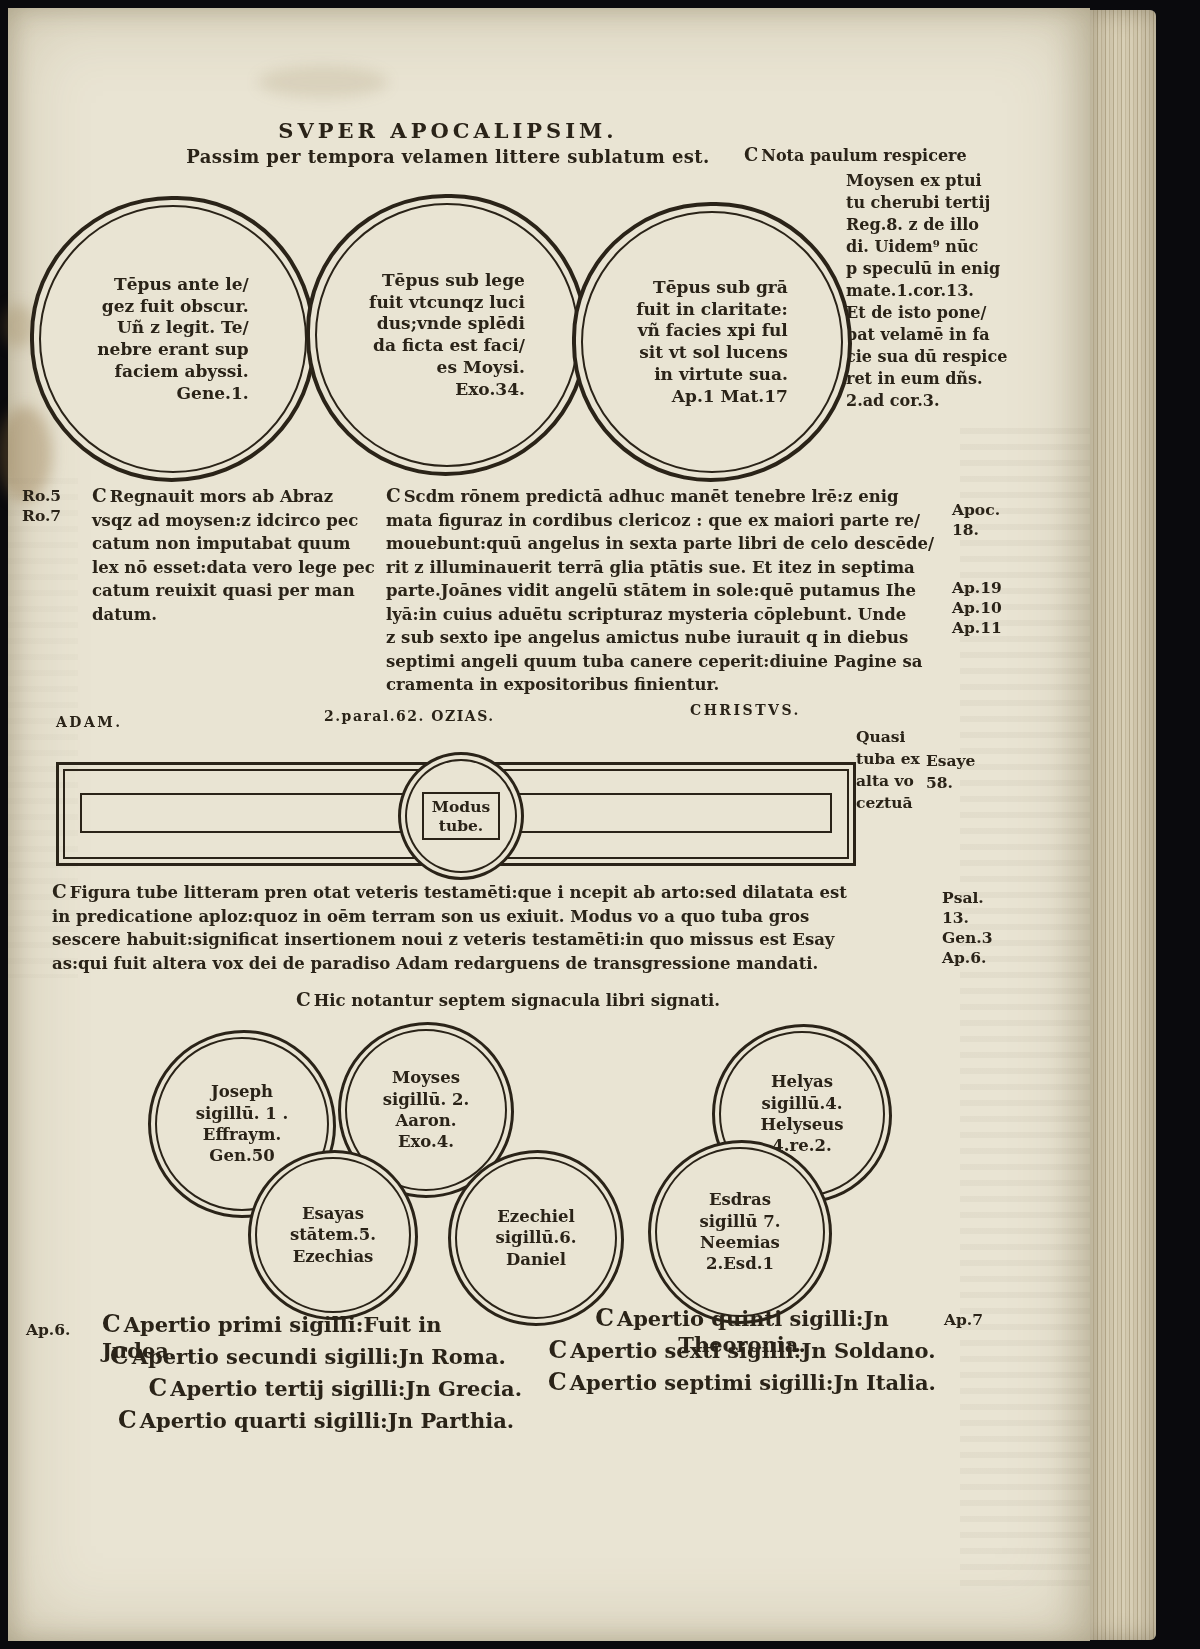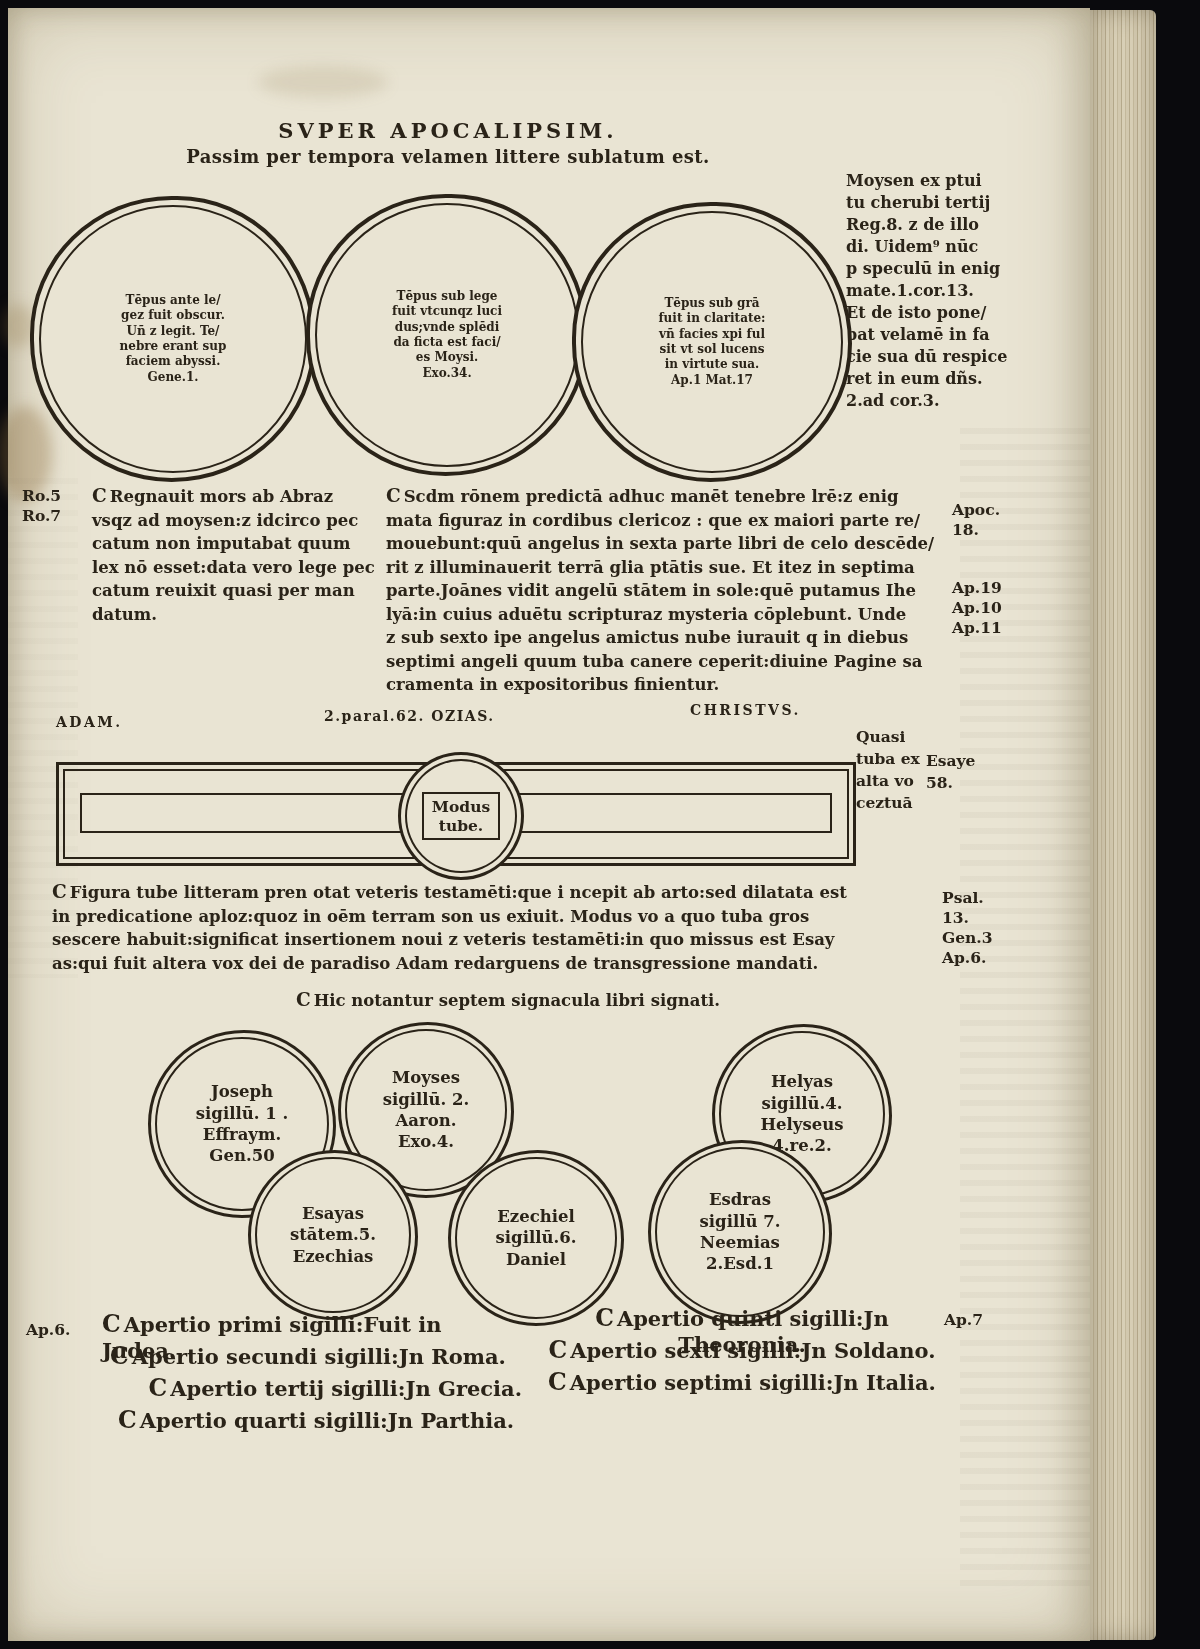--- a/index.html
+++ b/index.html
@@ -25,21 +25,21 @@
   .prel{white-space:pre-line;}
   .pmark{font-weight:bold;font-size:1.12em;padding-right:3px;}
   .title{font-size:21px;font-weight:bold;letter-spacing:4px;}
   .subtitle{font-size:18px;font-weight:bold;margin-top:3px;letter-spacing:.4px;}
   .mnote{font-size:16px;font-weight:bold;line-height:22px;}
   .mnote-sm{font-size:15.5px;font-weight:bold;line-height:20px;}
   .circle{position:absolute;border:4px solid var(--ink);background:var(--parch);
           border-radius:50% 49% 51% 50% / 49% 51% 50% 50%;}
   .circle .inner{position:absolute;inset:5px;border:2.5px solid var(--ink);border-radius:50%;
           display:flex;align-items:center;justify-content:center;text-align:center;}
-  .ctext{font-size:12px;font-weight:bold;line-height:1.28;}
+  .ctext{font-size:17px;font-weight:bold;line-height:1.28;text-align:right;}
   .para{font-size:16.5px;font-weight:bold;line-height:23.5px;}
   .glabel{font-size:14px;font-weight:bold;letter-spacing:2.5px;}
   .seal{position:absolute;border:3px solid var(--ink);background:var(--parch);
         border-radius:51% 49% 50% 50% / 50% 51% 49% 50%;}
   .seal .inner{position:absolute;inset:4px;border:2px solid var(--ink);border-radius:50%;
         display:flex;align-items:center;justify-content:center;text-align:center;}
   .sealtext{font-size:16.5px;font-weight:bold;line-height:1.3;}
   .apline{font-size:21px;font-weight:bold;height:32px;}
   .tube{position:absolute;left:48px;top:754px;width:800px;height:104px;}
   .tube .outer{position:absolute;inset:0;border:3.5px solid var(--ink);}
@@ -64,20 +64,23 @@
   <div class="stain" style="left:-6px;top:296px;width:34px;height:44px;background:rgba(140,110,60,.25);"></div>
   <div class="stain" style="left:250px;top:58px;width:130px;height:32px;background:rgba(130,105,60,.14);"></div>
   <div class="ghost" style="left:952px;top:420px;width:132px;height:1160px;"></div>
   <div class="ghost" style="left:0px;top:470px;width:70px;height:500px;opacity:.3;"></div>
 
   <header class="abs" style="left:140px;top:110px;width:600px;text-align:center;">
     <div class="title">SVPER APOCALIPSIM.</div>
     <div class="subtitle">Passim per tempora velamen littere sublatum est.</div>
   </header>
 
+  <div class="abs mnote" style="left:736px;top:136px;width:348px;">
+    <span class="pmark">C</span><span>Nota paulum respicere</span>
+  </div>
   <div class="abs mnote prel" style="left:838px;top:162px;width:246px;">Moysen ex ptui
 tu cherubi tertij
 Reg.8. z de illo
 di. Uidem⁹ nūc
 p speculū in enig
 mate.1.cor.13.
 Et de isto pone/
 bat velamē in fa
 cie sua dū respice
 ret in eum dñs.

